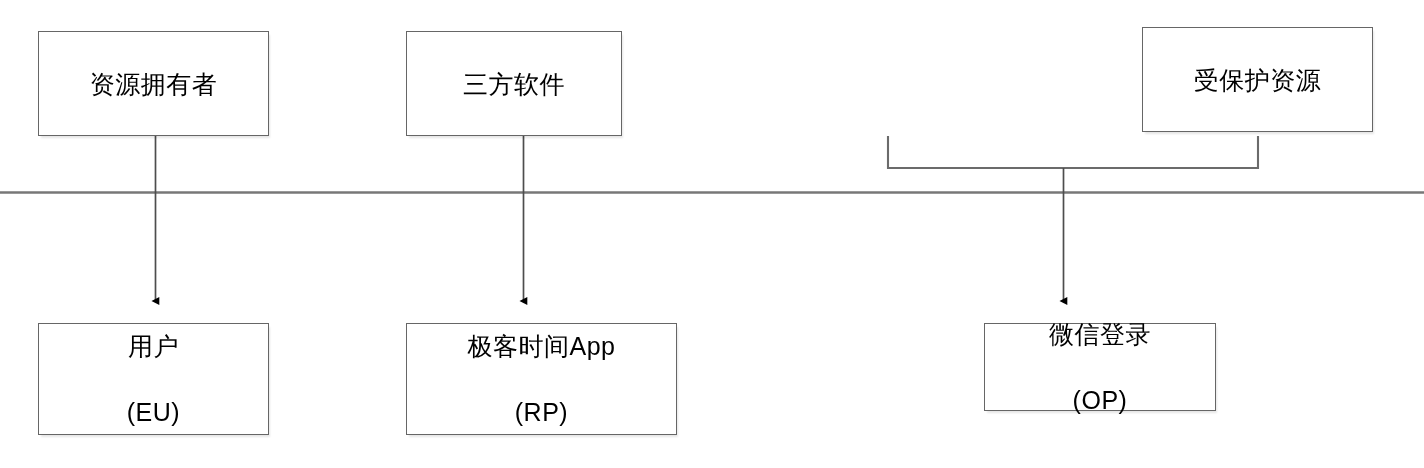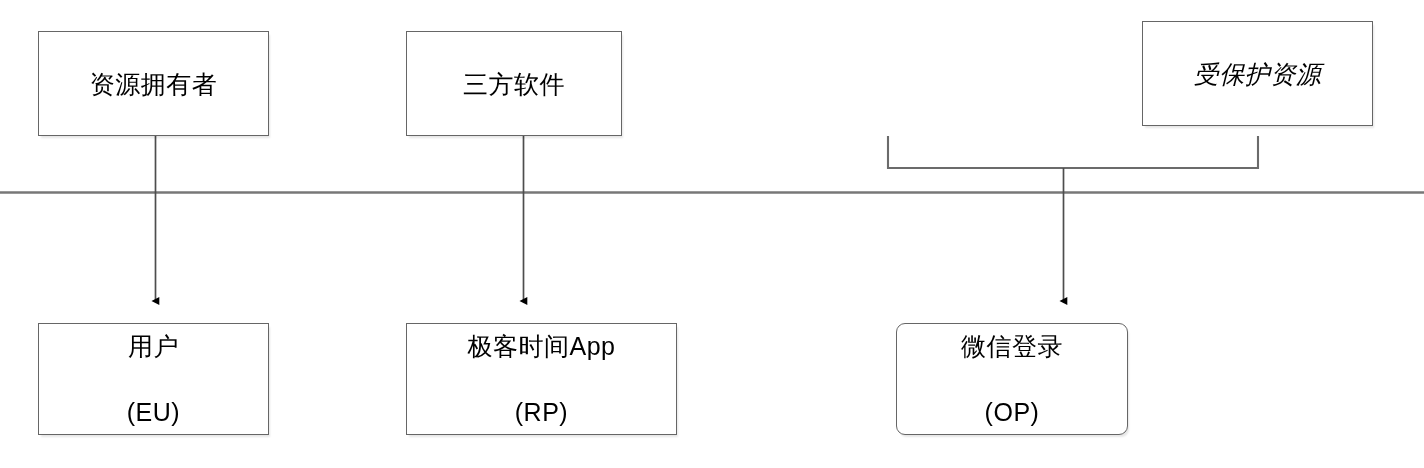--- a/index.html
+++ b/index.html
@@ -76,32 +76,32 @@
 
   <div class="node" style="left:38px; top:31px; width:231px; height:105px;">
     <div class="line1">资源拥有者</div>
   </div>
 
   <div class="node" style="left:406px; top:31px; width:216px; height:105px;">
     <div class="line1">三方软件</div>
   </div>
 
 
-  <div class="node" style="left:1142px; top:21px; width:231px; height:105px;font-style:italic;">
+  <div class="node" style="left:1142px; top:27px; width:231px; height:105px;">
     <div class="line1">受保护资源</div>
   </div>
 
   <div class="node" style="left:38px; top:323px; width:231px; height:112px;">
     <div class="line1">用户</div>
     <div class="line2">(EU)</div>
   </div>
 
   <div class="node" style="left:406px; top:323px; width:271px; height:112px;">
     <div class="line1">极客时间App</div>
     <div class="line2">(RP)</div>
   </div>
 
-  <div class="node" style="left:896px; top:323px; width:232px; height:112px;border-radius:9px;">
+  <div class="node" style="left:984px; top:323px; width:232px; height:88px;">
     <div class="line1">微信登录</div>
     <div class="line2">(OP)</div>
   </div>
 
 </div>
 
 </body></html>

